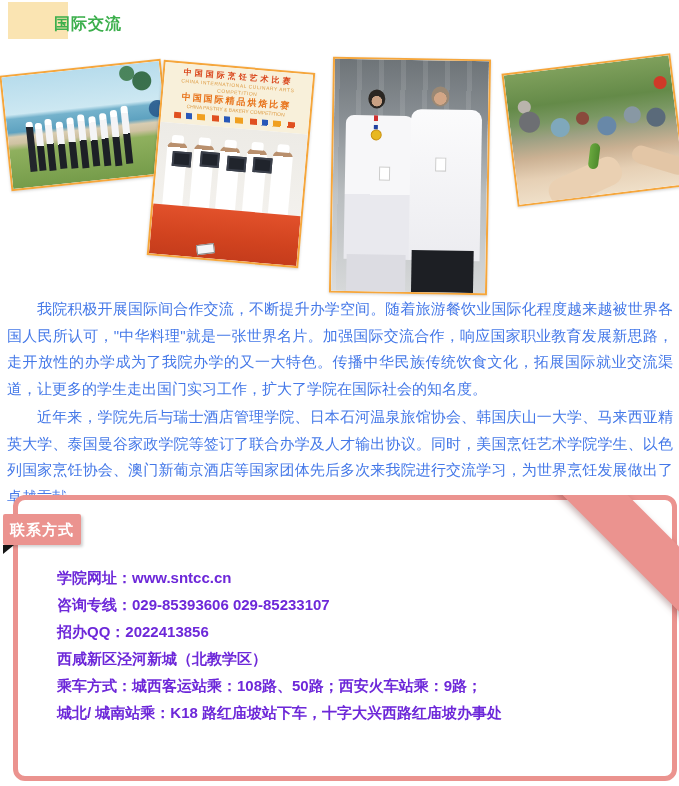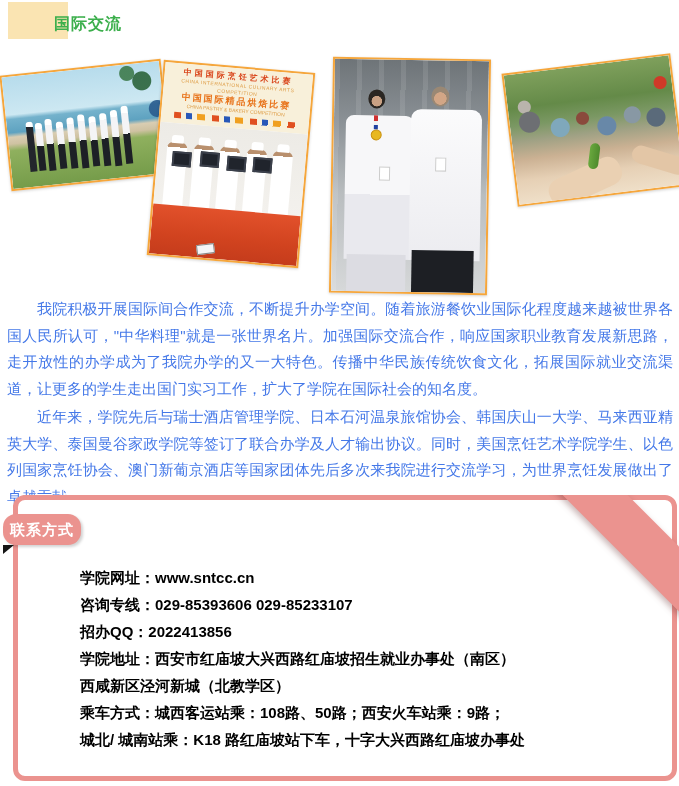--- a/index.html
+++ b/index.html
@@ -84,26 +84,26 @@
   .article p{margin:0 0 2px;font-size:15px;line-height:26.5px;color:#4478E8;text-indent:2em;
     text-align:justify;}
 
   
   .contact-box{position:absolute;left:13px;top:495px;width:664px;height:286px;box-sizing:border-box;
     border:5px solid #EB938F;border-radius:12px;background:#fff;}
   .ribbon-clip{position:absolute;left:540px;top:495px;width:139px;height:150px;overflow:hidden;pointer-events:none;}
   .ribbon{position:absolute;left:-18px;top:24px;width:240px;height:46px;background:#EB938F;
     transform:rotate(45deg);box-shadow:0 3px 6px rgba(100,40,40,.35);}
   .contact-tab{position:absolute;left:3px;top:514px;width:78px;height:31px;background:#EB938F;
-    border-radius:13px;color:#ffffff;font-size:15px;font-weight:bold;line-height:31px;text-align:center;
+    border-radius:2px;color:#ffffff;font-size:15px;font-weight:bold;line-height:31px;text-align:center;
     z-index:3;box-shadow:2px 2px 3px rgba(0,0,0,.18);letter-spacing:1px;}
   .tab-fold{position:absolute;left:3px;top:545px;width:0;height:0;z-index:2;
     border-top:9px solid #151515;border-right:11px solid transparent;}
   .contact-list{position:absolute;left:57px;top:564px;width:580px;z-index:1;}
-  .contact-list .row{font-size:15px;font-weight:bold;color:#000000;line-height:27px;white-space:nowrap;margin-left:23px;}
+  .contact-list .row{font-size:15px;font-weight:bold;color:#6d28d9;line-height:27px;white-space:nowrap;}
 </style>
 </head>
 <body>
 
 <div class="title-square"></div>
 <div class="page-title">国际交流</div>
 
 <div class="photo ph1">
   <div class="p1-scene"></div>
   <div class="fig1 dark" style="left:12%;top:42%;height:50px;"></div>
@@ -172,17 +172,16 @@
 <div class="ribbon-clip">
   <div class="ribbon"></div>
 </div>
 <div class="contact-tab">联系方式</div>
 <div class="tab-fold"></div>
 
 <div class="contact-list">
   <div class="row">学院网址：www.sntcc.cn</div>
   <div class="row">咨询专线：029-85393606 029-85233107</div>
   <div class="row">招办QQ：2022413856</div>
-  <div class="row">学院地址：西安市红庙坡大兴西路红庙坡招生就业办事处（南区）</div>
   <div class="row">西咸新区泾河新城（北教学区）</div>
   <div class="row">乘车方式：城西客运站乘：108路、50路；西安火车站乘：9路；</div>
   <div class="row">城北/ 城南站乘：K18 路红庙坡站下车，十字大兴西路红庙坡办事处</div>
 </div>
 
 </body></html>

